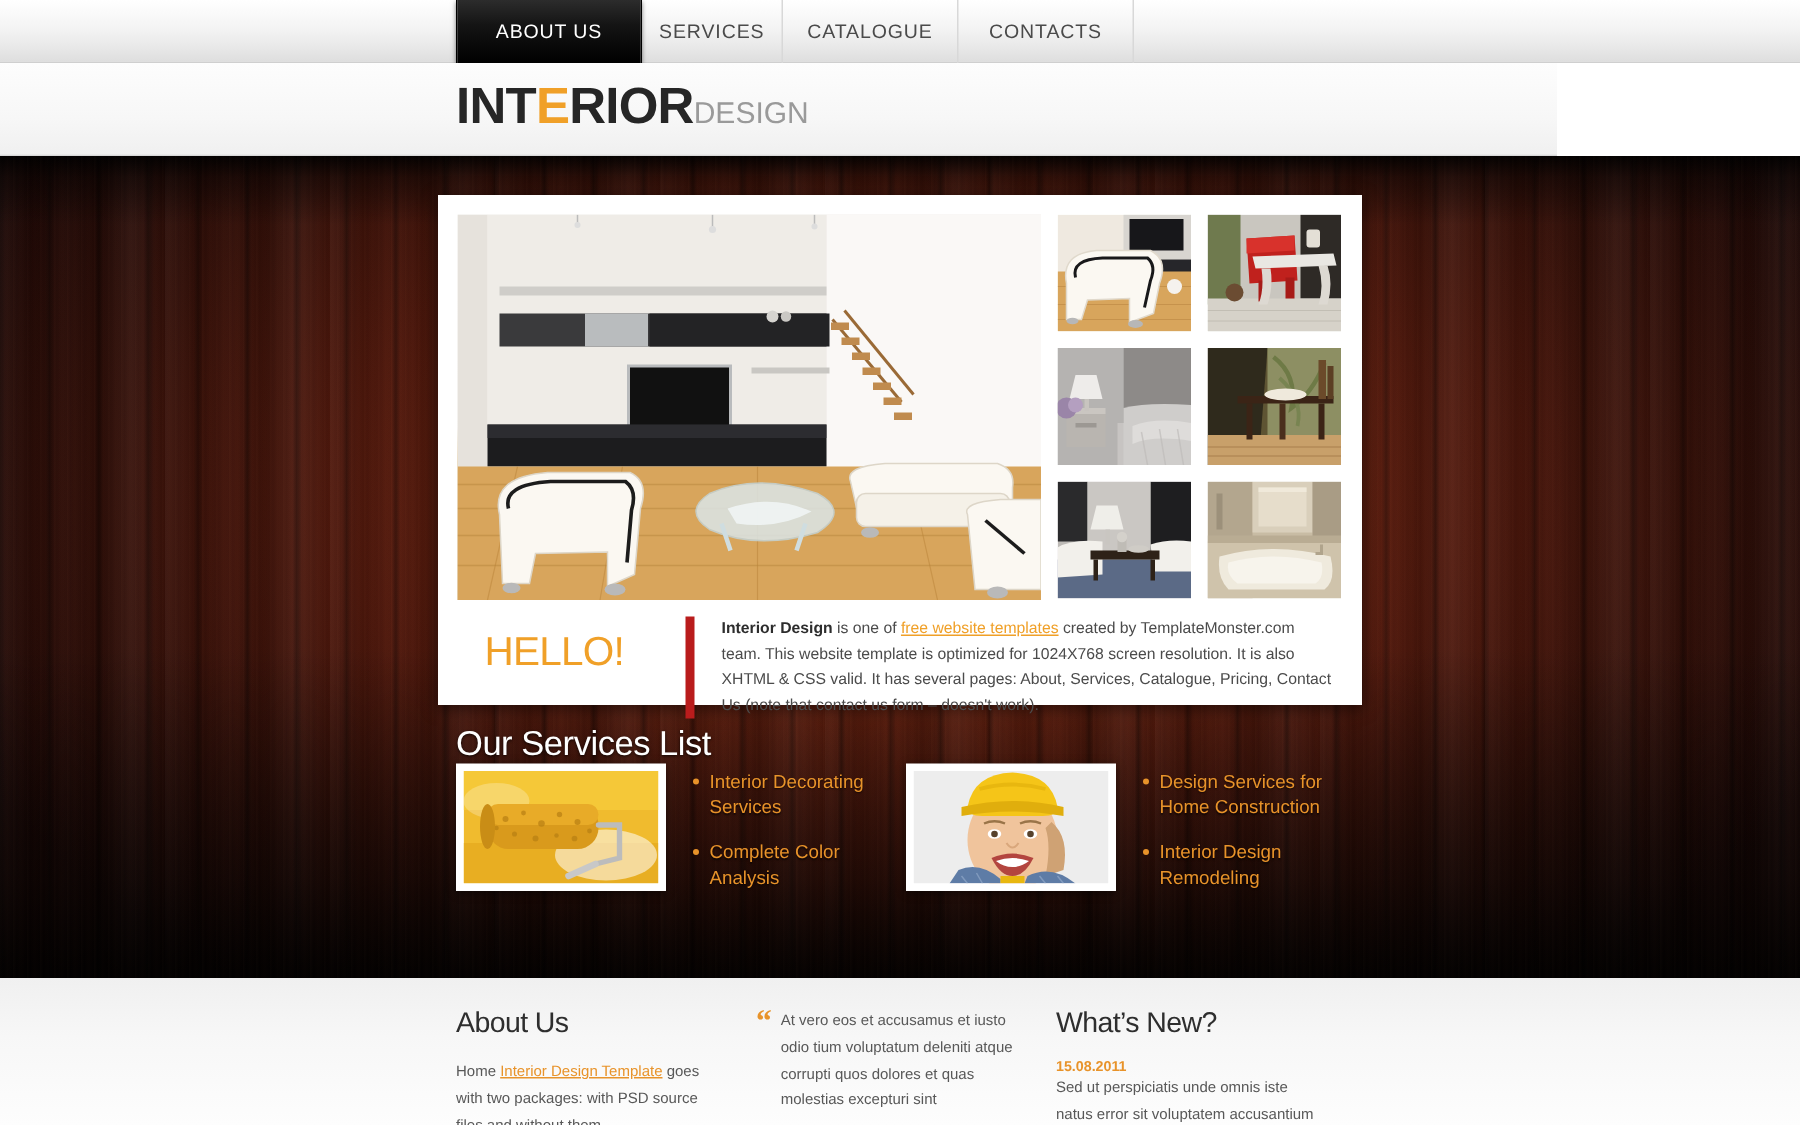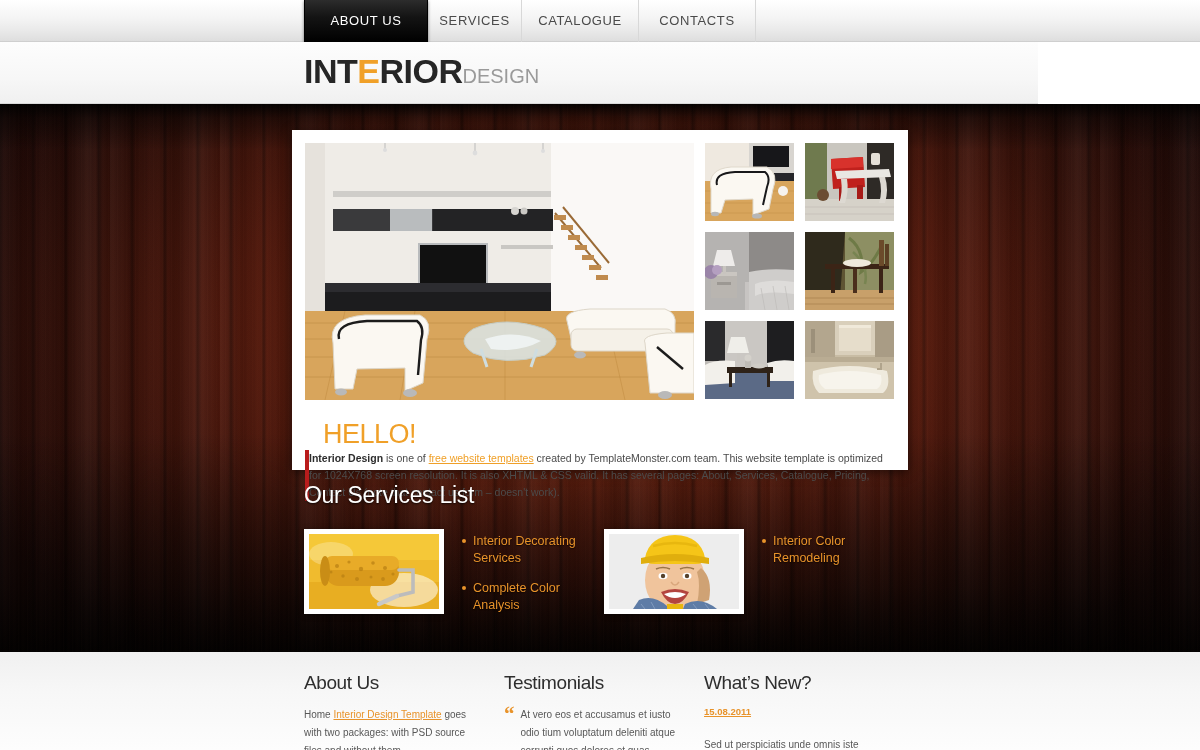--- a/index.html
+++ b/index.html
@@ -95,38 +95,38 @@
   }
   .panel-media{ position:absolute; left:13px; top:13px; display:flex; gap:11px; }
   .hero-img{
     width:389px; height:257px; position:relative; overflow:hidden;
     background:linear-gradient(to bottom,#f3f1ee 0%,#eceae6 55%,#d8b87e 64%,#c79a52 100%);
   }
   .thumbs{ display:grid; grid-template-columns:89px 89px; grid-template-rows:78px 78px 78px; gap:11px; }
   .thumb{ width:89px; height:78px; overflow:hidden; position:relative; }
 
   .panel-text{
-    position:absolute; left:13px; top:281px; right:13px; display:flex; gap:0;flex-direction:column;
+    position:absolute; left:13px; top:281px; right:13px; display:flex; gap:12px;
   }
   .hello{
     width:140px; flex:none; color:#f0a028; font-size:27px; letter-spacing:-.5px;
     padding-left:18px; padding-top:8px;
   }
   .hero-copy{
-    flex:1; border-left:4px solid #b91c1c; padding-right:4px;
+    flex:1; border-left:6px solid #b91c1c; padding-left:18px; padding-right:4px;
     font-size:10.5px; line-height:1.62; color:#4b4b4b;
   }
   .hero-copy b{ color:#2d2d2d; }
   .hero-copy a{ color:#f0a028; text-decoration:underline; }
 
   
   .services{ position:absolute; left:304px; top:378px; width:600px; z-index:3; }
   .services h2{
     font-size:23px; font-weight:normal; color:#ffffff; letter-spacing:-.3px;
-    text-shadow:0 1px 2px rgba(0,0,0,.75); margin-bottom:20px;
+    text-shadow:0 1px 2px rgba(0,0,0,.75); 
   }
   .svc-row{ display:flex; gap:0; }
   .svc-block{ display:flex; width:300px; }
   .svc-thumb{
     width:140px; height:85px; background:#ffffff; padding:5px; flex:none;
     box-shadow:0 1px 5px rgba(0,0,0,.5);
   }
   .svc-thumb > div{ width:100%; height:100%; overflow:hidden; position:relative; }
   .svc-list{ padding-left:18px; padding-top:4px; }
   .svc-item{
@@ -148,21 +148,21 @@
   }
   .fcol{ width:200px; padding-right:22px; }
   .fcol h3{
     font-size:19px; font-weight:normal; color:#2e2e2e; letter-spacing:-.4px;
     margin-bottom:12px;
   }
   .fcol p{ font-size:10px; line-height:1.78; color:#585858; margin-bottom:9px; }
   .fcol a{ color:#e8932a; }
   .quote-row{ display:flex; }
   .qmark{ color:#e8932a; font-size:21px; line-height:.85; margin-right:6px; flex:none; font-family:"Liberation Serif", serif; font-weight:bold; }
-  .date{ color:#e8932a; font-size:9.5px; font-weight:bold; margin-bottom:19px;text-decoration:underline; }
+  .date{ color:#e8932a; font-size:9.5px; font-weight:bold; margin-bottom:0; }
 
   
   .scene{ position:absolute; inset:0; }
 </style>
 </head>
 <body>
 
 <div class="topnav">
   <div class="nav-inner">
     <div class="nav-item active" style="width:124px"><span>ABOUT US</span></div>
@@ -463,39 +463,39 @@
                 <path d="M32 70 L36 75"></path>
                   <path d="M42 68 L46 75"></path>
                   <path d="M84 70 L88 75"></path>
                   <path d="M96 70 L100 75"></path>
               </g>
               <rect x="58" y="70" width="16" height="5" fill="#e8b70f"></rect>
             </svg>
           </div>
         </div>
         <div class="svc-list">
-          <div class="svc-item">Interior Color Remodeling</div>
+          <div class="svc-item">Design Services for Home Construction</div>
+          <div class="svc-item">Interior Design Remodeling</div>
         </div>
       </div>
 
     </div>
   </div>
 </div>
 
 <div class="footer">
   <div class="footer-inner">
 
     <div class="fcol">
       <h3>About Us</h3>
       <p><span>Home </span><a href="#">Interior Design Template</a><span> goes with two packages: with PSD source files and without them.</span></p>
 
     </div>
 
     <div class="fcol">
-      <h3>Testimonials</h3>
       <div class="quote-row">
         <span class="qmark">“</span>
         <p>At vero eos et accusamus et iusto odio tium voluptatum deleniti atque corrupti quos dolores et quas molestias excepturi sint</p>
       </div>
     </div>
 
     <div class="fcol">
       <h3>What’s New?</h3>
       <div class="date">15.08.2011</div>
       <p>Sed ut perspiciatis unde omnis iste natus error sit voluptatem accusantium doloremque.</p>

